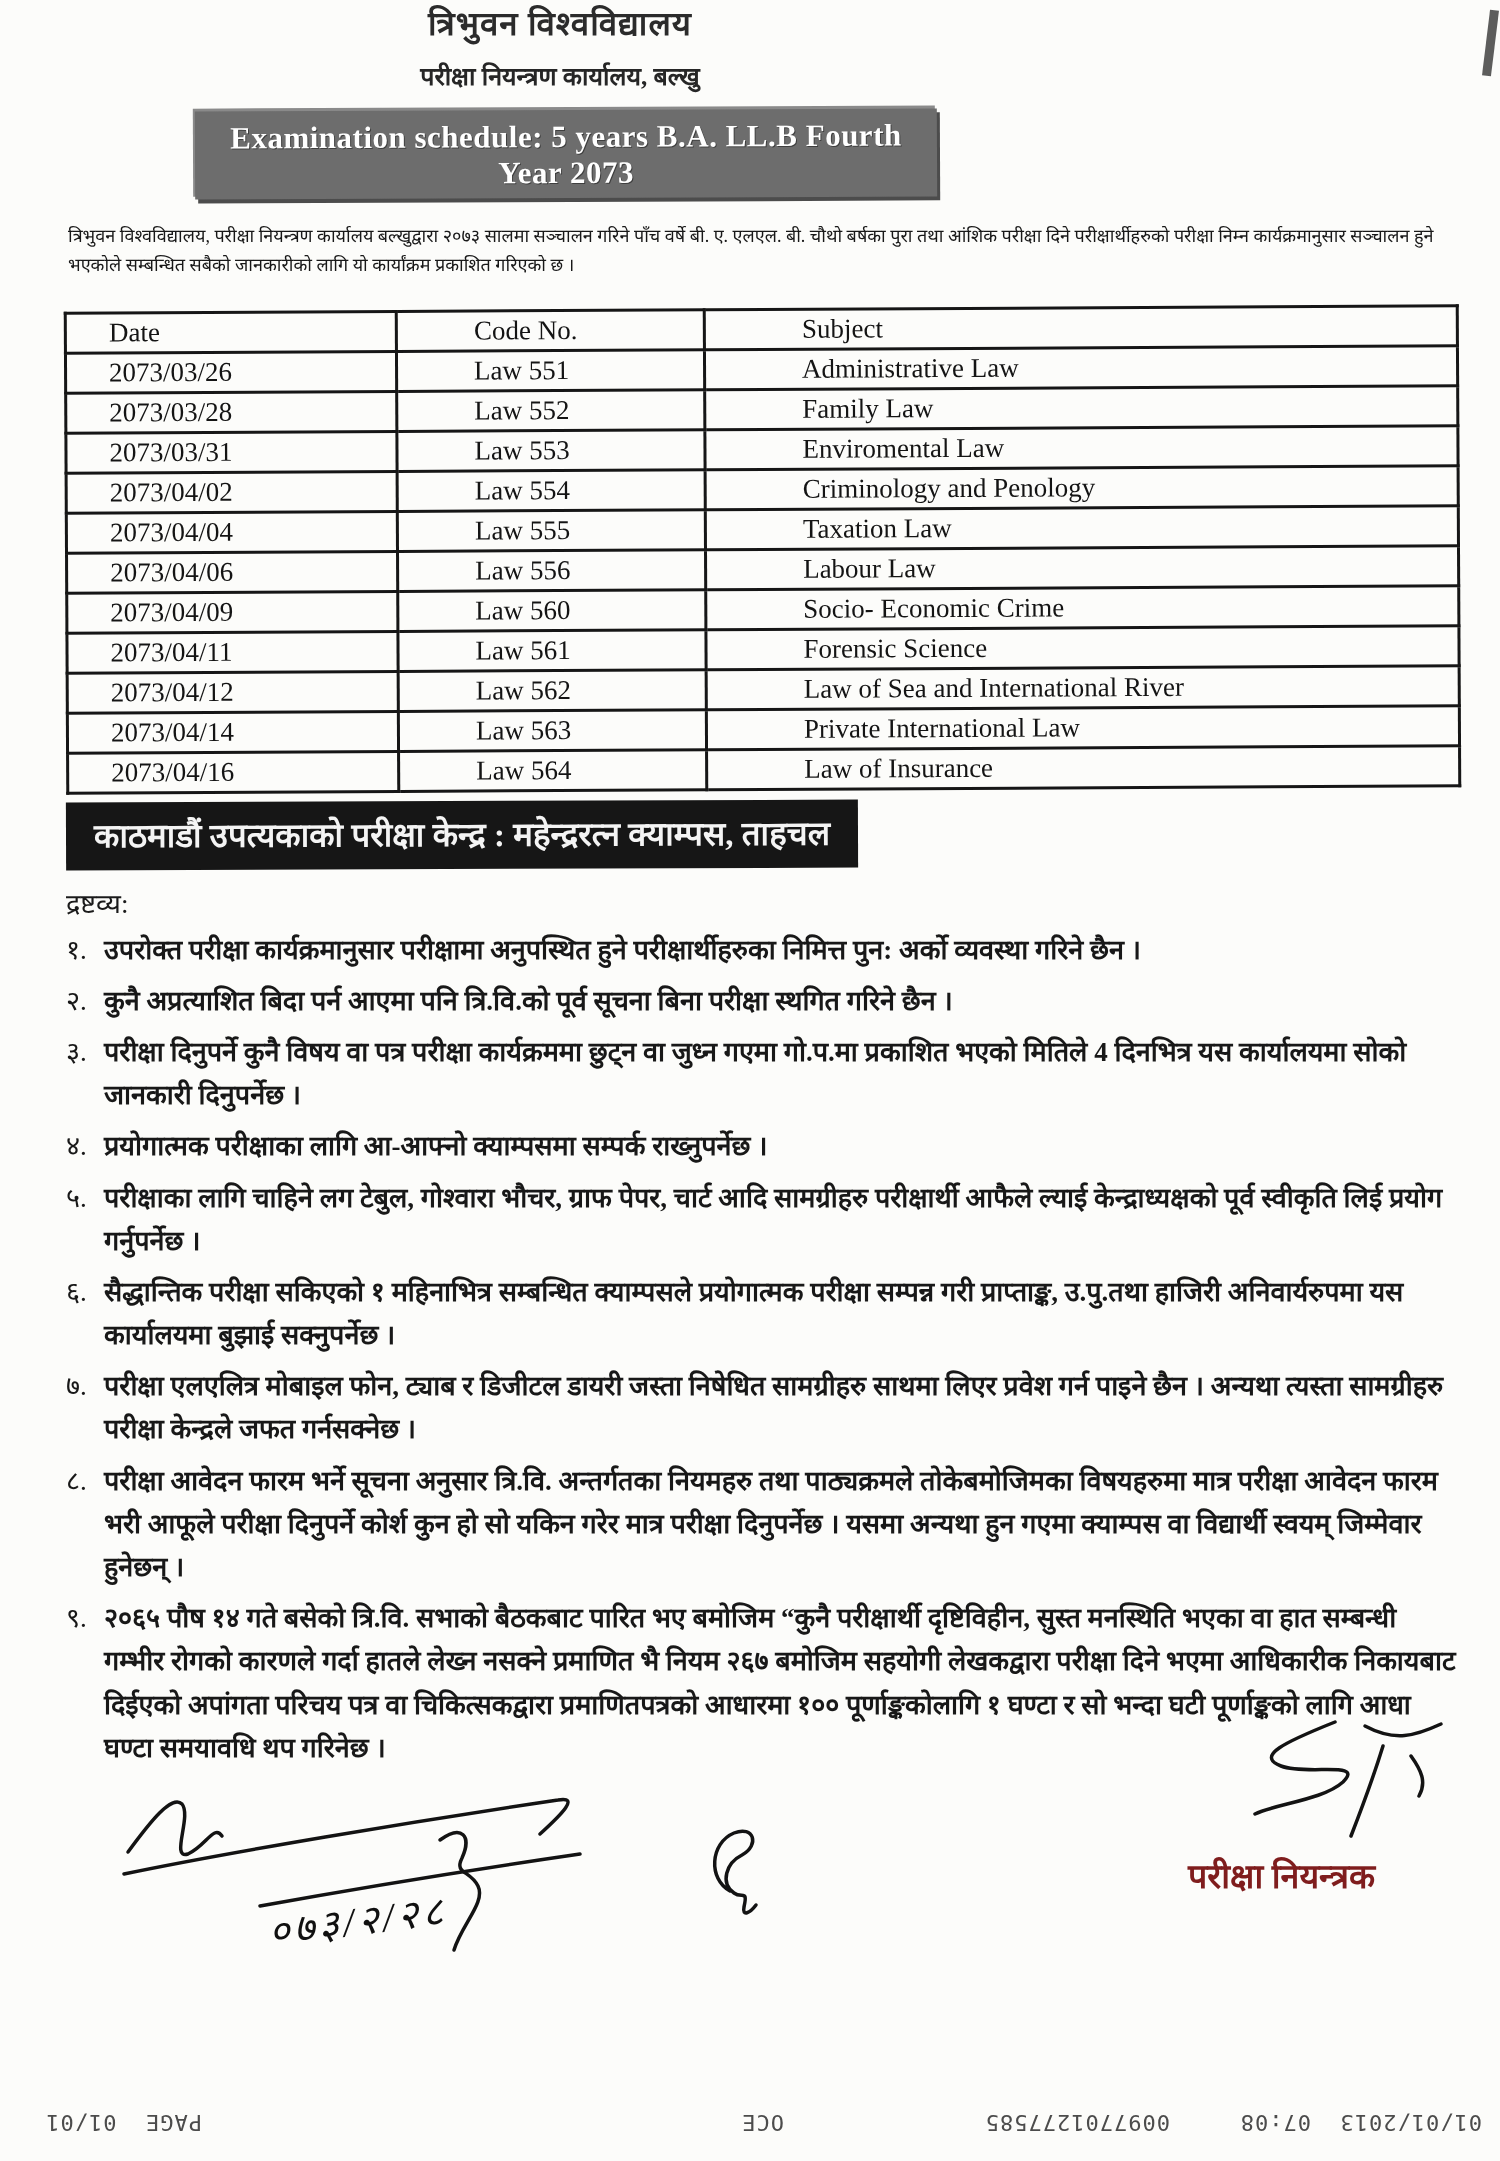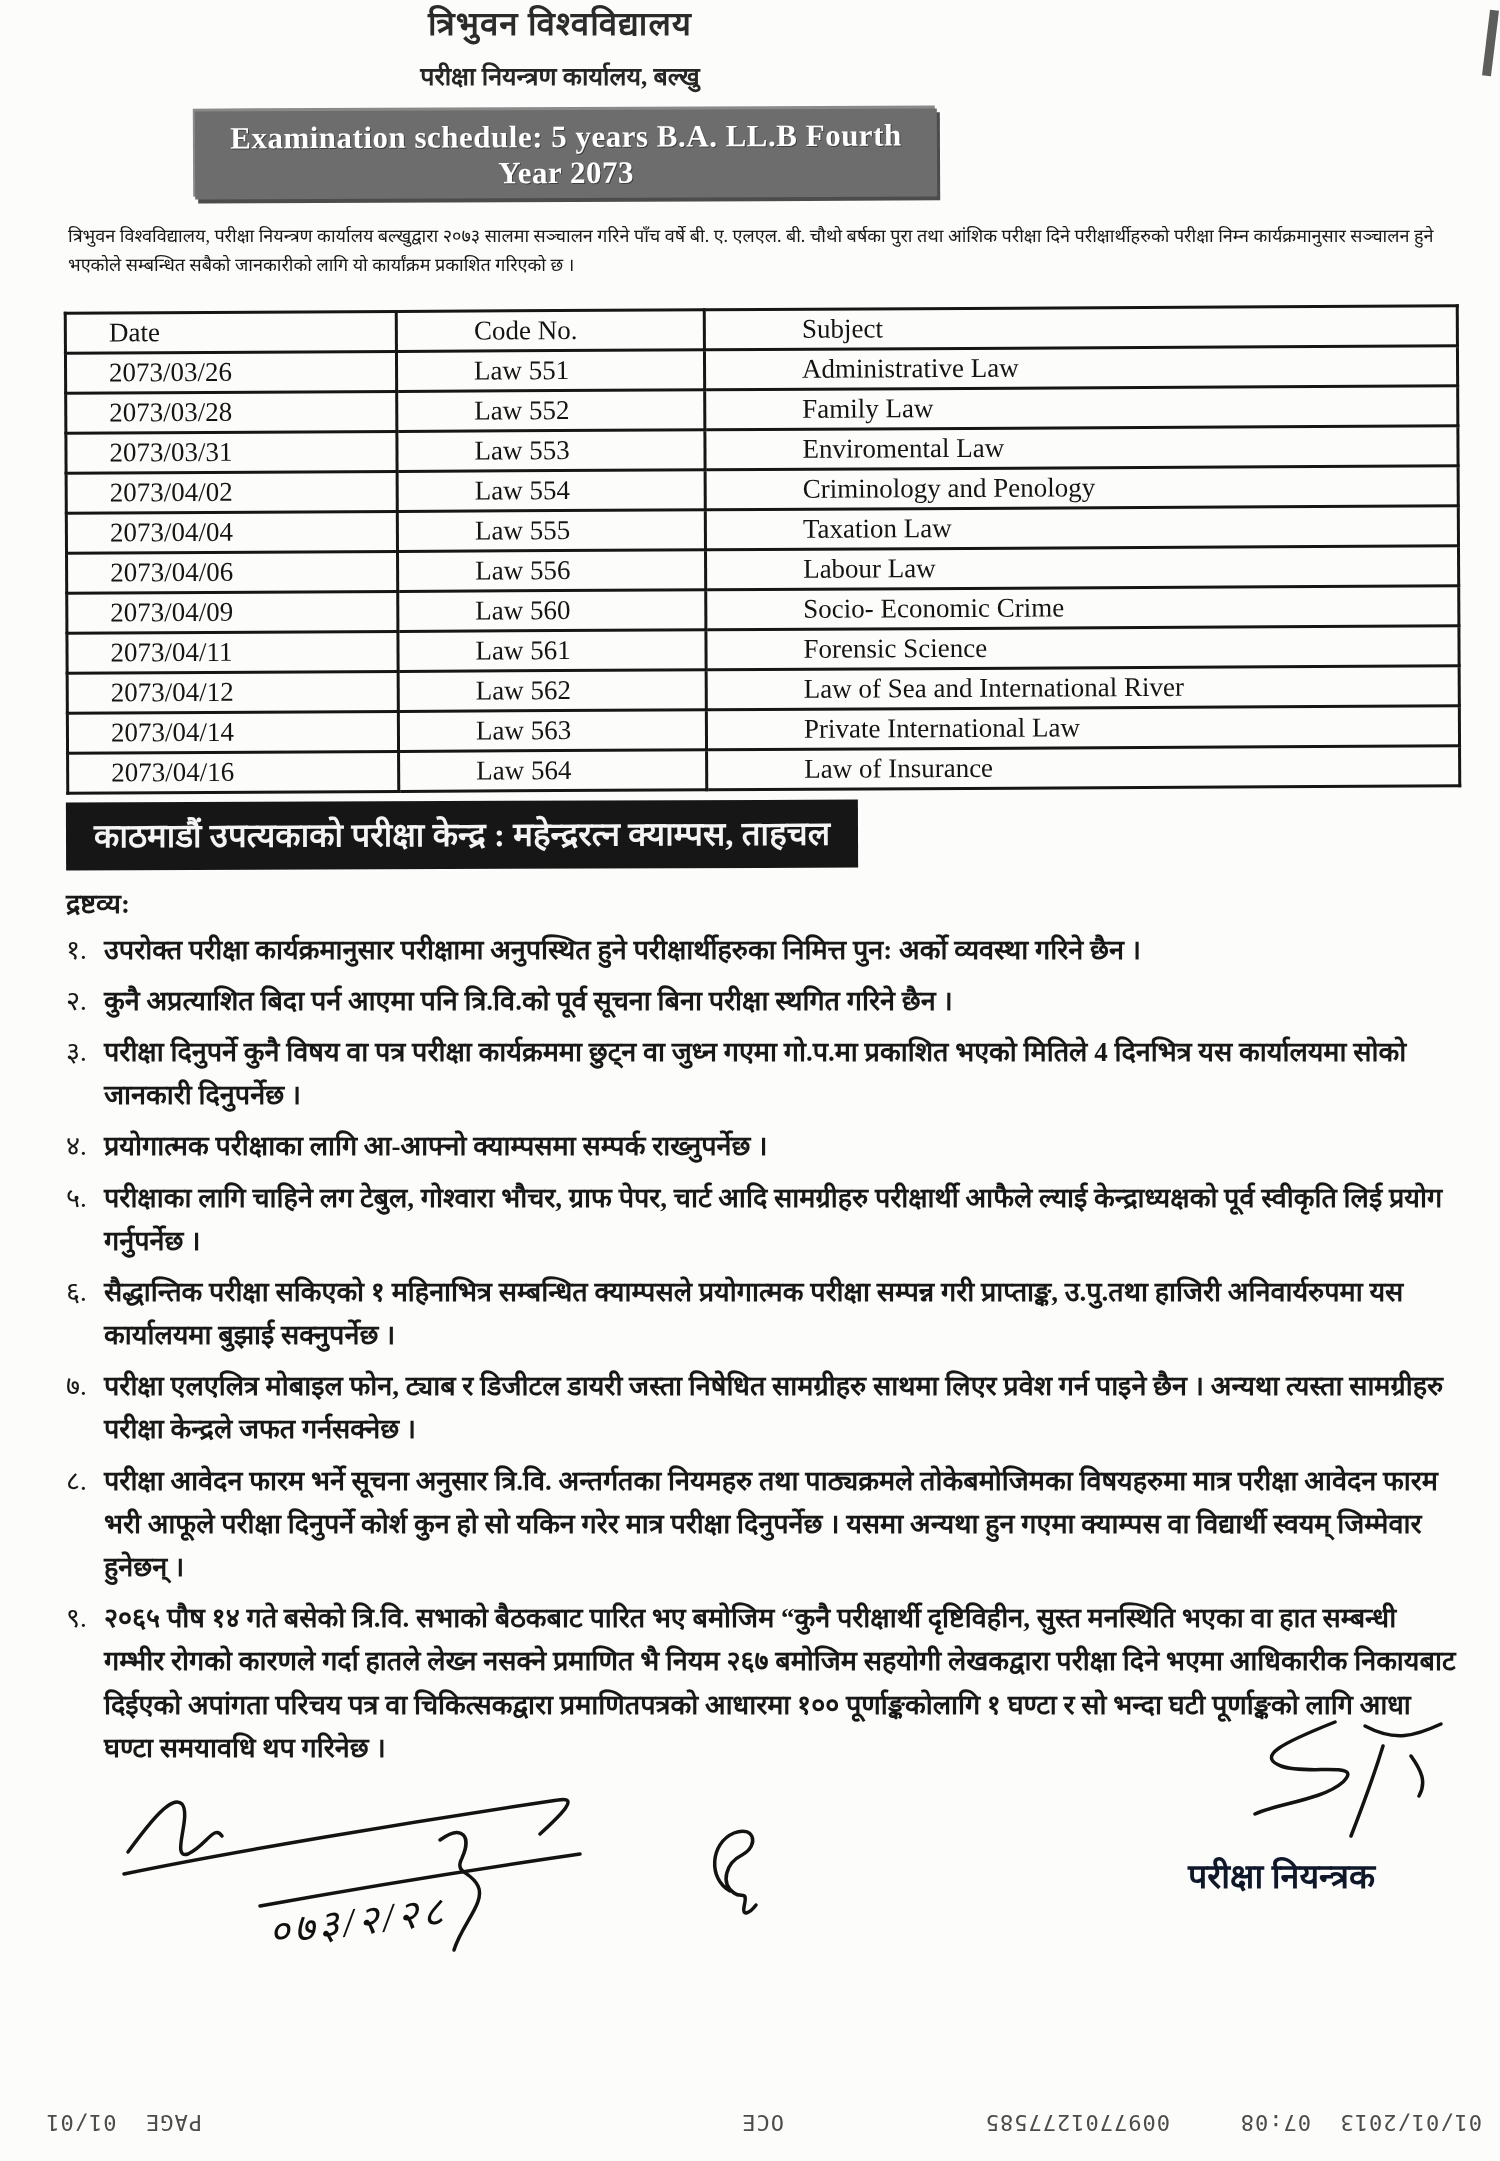--- a/index.html
+++ b/index.html
@@ -54,41 +54,41 @@
   .sched th.h-subj, .sched td.d-subj { padding-left:96px; }
 
   
   .center-banner-row { margin:10px 0 0 66px; }
   .center-banner {
     display:inline-block; background:#161616; color:#f4f4f4;
     font-size:33px; font-weight:bold; padding:10px 28px 13px;
     transform:rotate(-.2deg);
   }
 
-  .note-label { margin:15px 0 0 66px; font-size:27px; font-weight:bold; color:#1a1a1a; }
+  .note-label { margin:15px 0 0 66px; font-size:27px; font-weight:normal; color:#1a1a1a; }
 
   .notes { margin:4px 44px 0 66px; }
   .note { display:flex; margin-top:8px; font-size:27px; line-height:1.6; color:#181818; }
   .note-num { flex:none; width:38px; }
   .note-text { flex:1;font-weight:bold; }
 
   
   .sig-area { position:relative; height:210px; margin-top:4px; }
   .sig-area svg { position:absolute; }
   .sig-left   { left:110px;  top:0px; }
   .sig-mid    { left:690px;  top:45px; }
   .sig-right  { left:1215px; top:-58px; }
   .hand-date {
     position:absolute; left:268px; top:118px;
     font-size:40px; transform:rotate(-7deg);
     font-style:italic; color:#101010; letter-spacing:4px;
   }
   .controller-label {
     position:absolute; left:1188px; top:78px;
-    font-size:34px; font-weight:bold; color:#0f172a;
+    font-size:34px; font-weight:bold; color:#7f1d1d;
   }
 
   
   .fax {
     position:absolute; left:0; right:0; bottom:26px; height:42px;
     transform:rotate(180deg);
     font-family:"DejaVu Sans Mono",monospace; font-size:22px; color:#4c4c4c;
     letter-spacing:1px;
   }
   .fax span { position:absolute; top:0; white-space:pre; }

